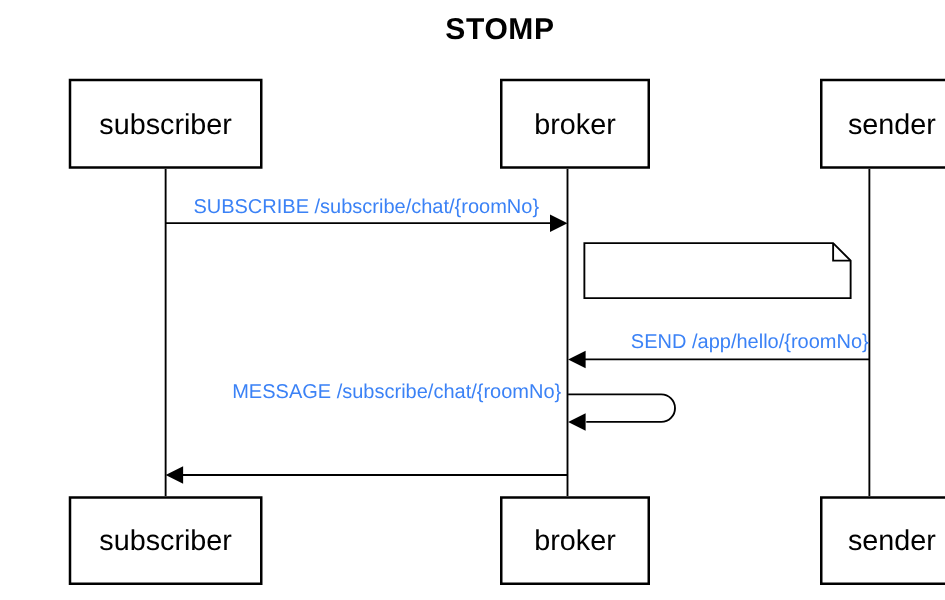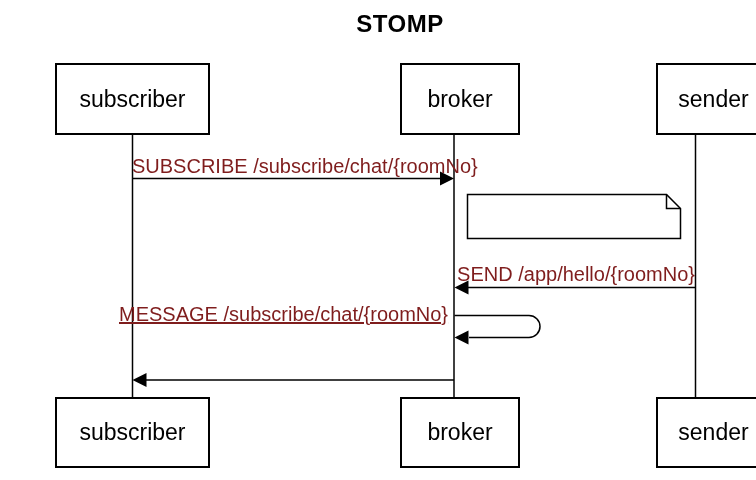--- a/index.html
+++ b/index.html
@@ -36,29 +36,29 @@
     justify-content: center;
     font-size: 23px;
     color: #000000;
   }
   .actor-top { top: 63px; height: 72px; }
   .actor-bottom { top: 397px; height: 71px; }
   .box-subscriber { left: 20px;  width: 155px; }
   .box-broker     { left: 365px; width: 120px; }
   .box-sender     { left: 621px; width: 115px; }
   .msg-label {
-    font-size: 20px;
-    color: #7f1d1d;
+    font-size: 16px;
+    color: #3b82f6;
     line-height: 20px;
     white-space: nowrap;
     background: transparent;
   }
   .msg1-label { left: 97px;  top: 156px; width: 322px; text-align: center; }
   .msg2-label { left: 419px; top: 264px; width: 241px; text-align: right; }
-  .msg3-label { left: 84px;  top: 304px; width: 330px; text-align: left; text-decoration: underline; }
+  .msg3-label { left: 84px;  top: 304px; width: 330px; text-align: right; }
   .msg4-label { left: 97px;  top: 357px; width: 322px; text-align: center; }
   .note-text {
     left: 432px;
     top: 195px;
     width: 213px;
     height: 43px;
     display: flex;
     align-items: center;
     justify-content: center;
     font-size: 15px;

